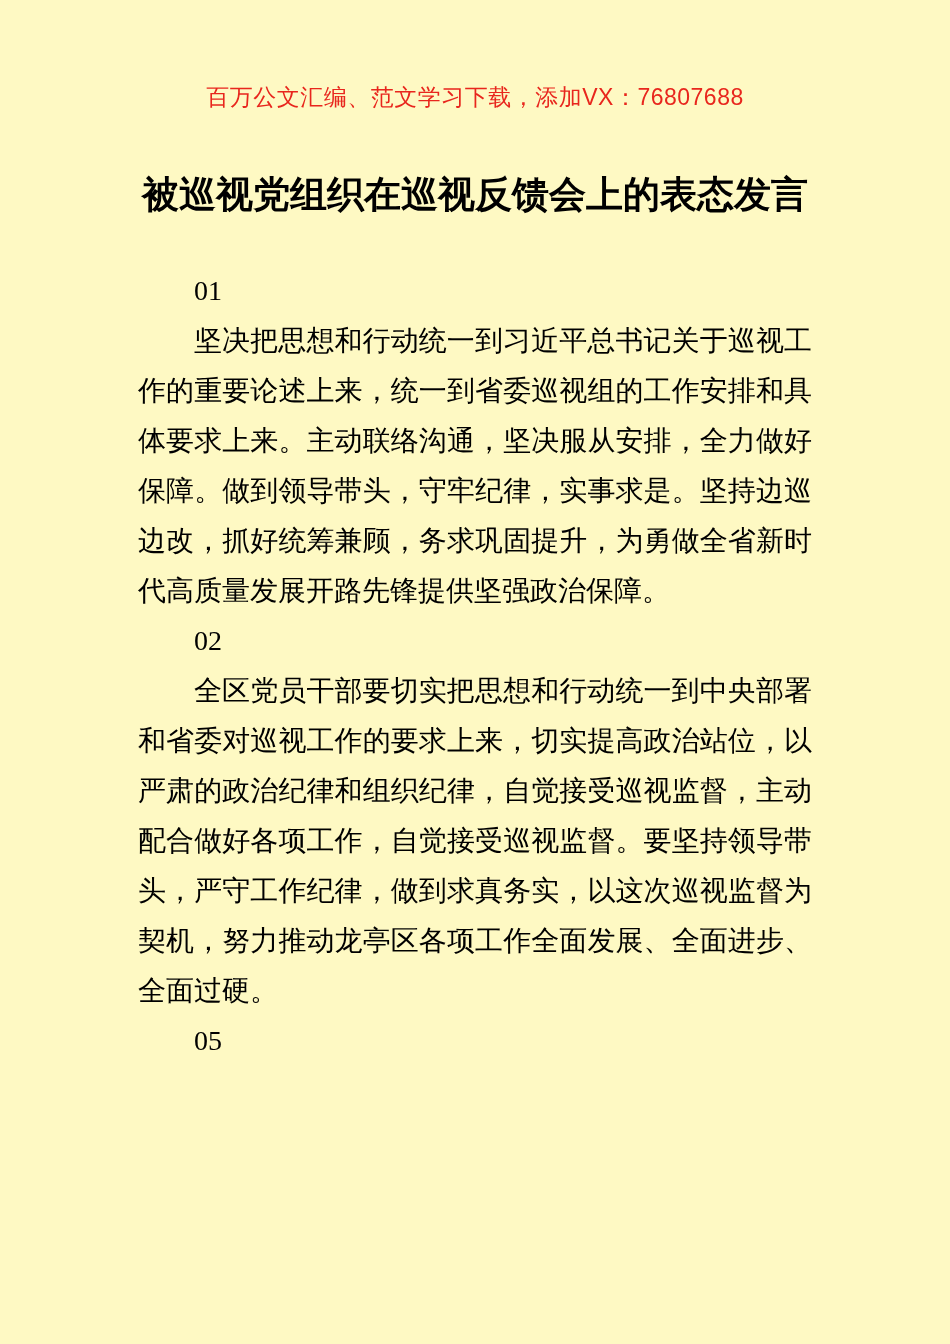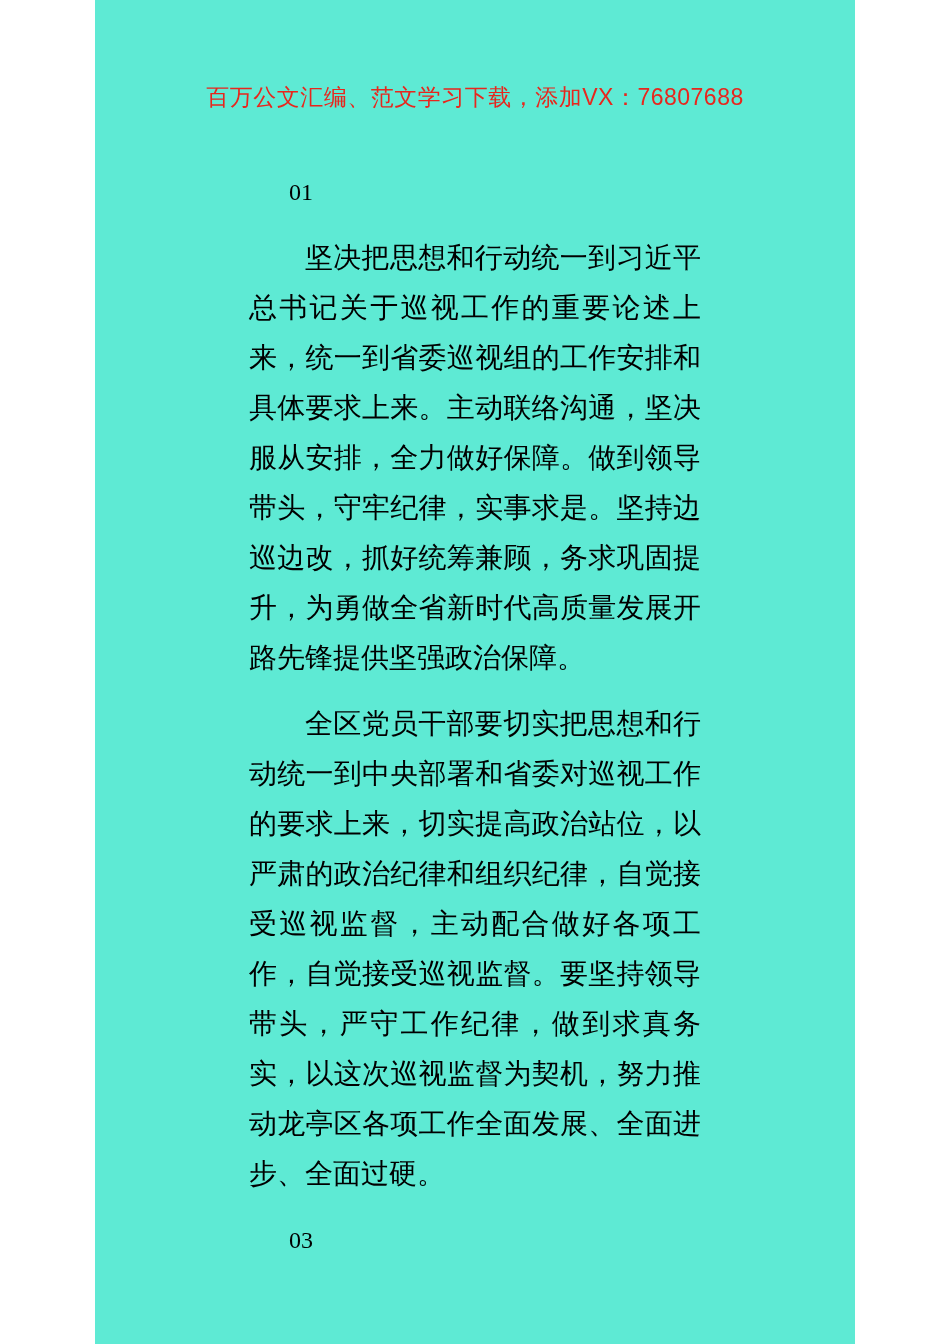--- a/index.html
+++ b/index.html
@@ -2,24 +2,24 @@
 <html lang="zh"><head>
 <meta charset="utf-8">
 <style>
   html, body {
     margin: 0;
     padding: 0;
     background: #ffffff;
   }
   .page {
     position: relative;
-    width: 760px;
+    width: 950px;
     height: 1344px;
     margin: 0 auto;
-    background: #5eead4;
+    background: #fef9c3;
     color: #000000;
     overflow: hidden;
     font-family: "Liberation Sans", sans-serif;
   }
   .promo {
     padding-top: 84px;
     text-align: center;
     color: #e8261d;
     font-size: 23px;
     line-height: 26px;
@@ -41,50 +41,52 @@
   .content {
     margin: 44px 138px 0 138px;
     font-family: "Liberation Serif", serif;
     font-size: 28px;
     line-height: 50px;
     color: #000000;
   }
   .section-number {
     text-indent: 56px;
     font-family: "Liberation Serif", serif;
-    font-size: 24px;
+    font-size: 28px;
     line-height: 50px;
   }
   .para {
-    margin: 16px;
+    margin: 0;
     text-indent: 56px;
     text-align: justify;
     text-justify: inter-ideograph;
     word-break: break-all;
   }
 </style>
 </head>
 <body>
 
 <div class="page">
 
   <div class="promo">百万公文汇编、范文学习下载，添加VX：76807688</div>
 
   <h1 class="doc-title">
+    <span class="title-line">被巡视党组织在巡视反馈会上的表态发言</span>
   </h1>
 
   <div class="content">
 
     <div class="section">
       <div class="section-number">01</div>
       <p class="para">坚决把思想和行动统一到习近平总书记关于巡视工作的重要论述上来，统一到省委巡视组的工作安排和具体要求上来。主动联络沟通，坚决服从安排，全力做好保障。做到领导带头，守牢纪律，实事求是。坚持边巡边改，抓好统筹兼顾，务求巩固提升，为勇做全省新时代高质量发展开路先锋提供坚强政治保障。</p>
     </div>
 
     <div class="section">
+      <div class="section-number">02</div>
       <p class="para">全区党员干部要切实把思想和行动统一到中央部署和省委对巡视工作的要求上来，切实提高政治站位，以严肃的政治纪律和组织纪律，自觉接受巡视监督，主动配合做好各项工作，自觉接受巡视监督。要坚持领导带头，严守工作纪律，做到求真务实，以这次巡视监督为契机，努力推动龙亭区各项工作全面发展、全面进步、全面过硬。</p>
     </div>
 
     <div class="section">
-      <div class="section-number">03</div>
+      <div class="section-number">05</div>
     </div>
 
   </div>
 </div>
 
 </body></html>

